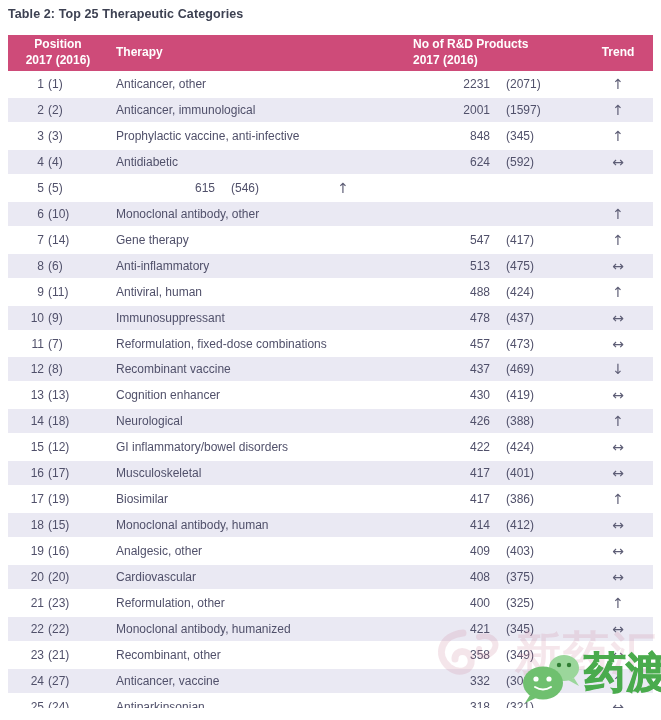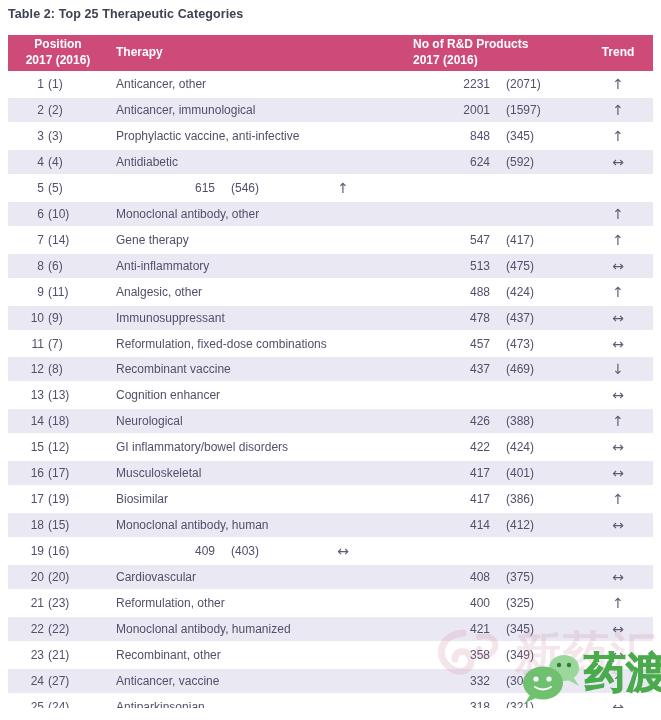--- a/index.html
+++ b/index.html
@@ -265,21 +265,21 @@
         <span>↔</span>
       </div>
     </div>
 
     <div class="row">
       <div class="cell pos">
         <span class="num">9</span>
         <span class="paren">(11)</span>
       </div>
       <div class="cell therapy">
-        <span>Analgesic, other</span>
+        <span>Antiviral, human</span>
       </div>
       <div class="cell products">
         <span class="num">488</span>
         <span class="paren">(424)</span>
       </div>
       <div class="cell trend">
         <span>↑</span>
       </div>
     </div>
 
@@ -335,20 +335,24 @@
     </div>
 
     <div class="row">
       <div class="cell pos">
         <span class="num">13</span>
         <span class="paren">(13)</span>
       </div>
       <div class="cell therapy">
         <span>Cognition enhancer</span>
       </div>
+      <div class="cell products">
+        <span class="num">430</span>
+        <span class="paren">(419)</span>
+      </div>
       <div class="cell trend">
         <span>↔</span>
       </div>
     </div>
 
     <div class="row alt">
       <div class="cell pos">
         <span class="num">14</span>
         <span class="paren">(18)</span>
       </div>
@@ -429,20 +433,23 @@
       </div>
       <div class="cell trend">
         <span>↔</span>
       </div>
     </div>
 
     <div class="row">
       <div class="cell pos">
         <span class="num">19</span>
         <span class="paren">(16)</span>
+      </div>
+      <div class="cell therapy">
+        <span>Analgesic, other</span>
       </div>
       <div class="cell products">
         <span class="num">409</span>
         <span class="paren">(403)</span>
       </div>
       <div class="cell trend">
         <span>↔</span>
       </div>
     </div>
 

